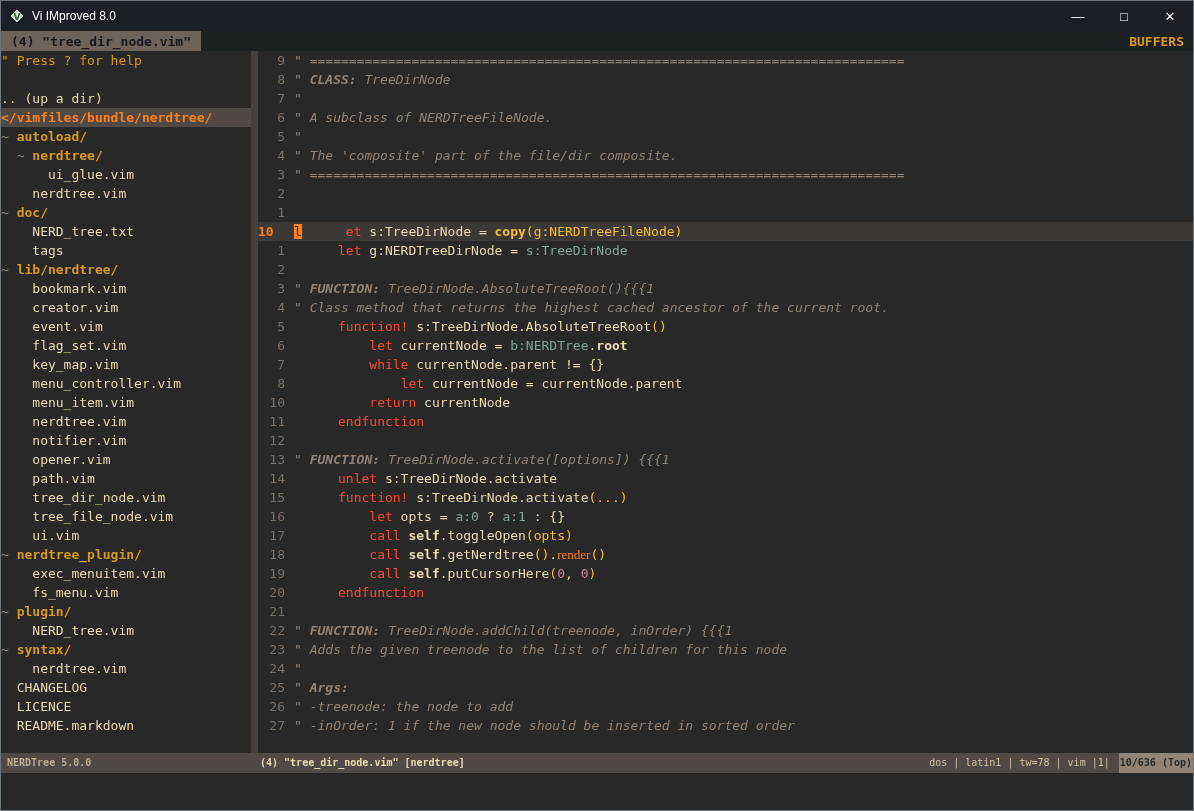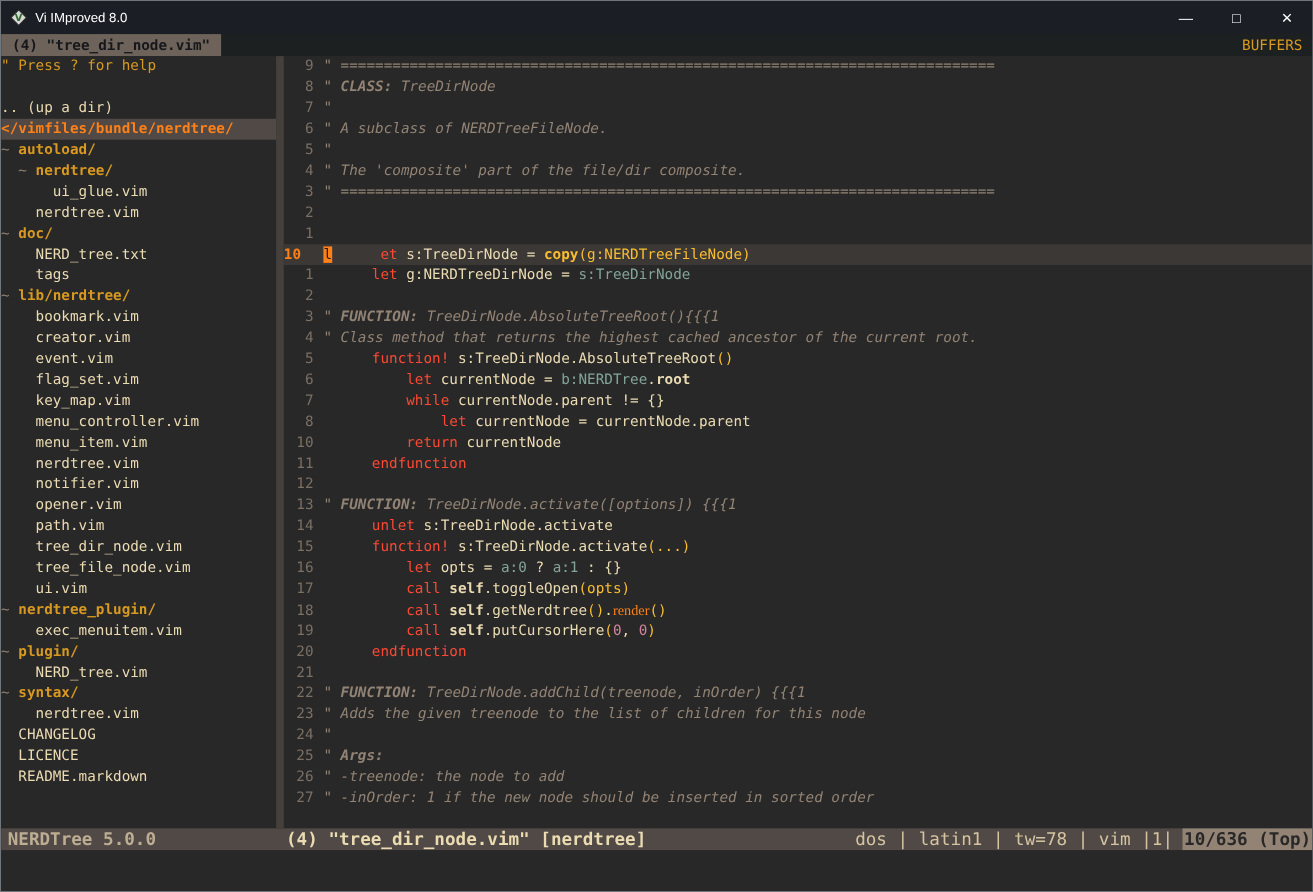--- a/index.html
+++ b/index.html
@@ -15,21 +15,21 @@
   .app-icon { margin:0 7px 0 8px; display:flex; }
   .controls { margin-left:auto; display:flex; height:100%; }
   .ctl { width:46px; display:flex; align-items:center; justify-content:center;
     font-size:13px; color:#ffffff; cursor:default; }
   
   .tabline { flex:0 0 20px; background:#1d2021; display:flex; align-items:stretch;
     font-size:13px; }
   .tab { background:#6e635a; color:#15171b; font-weight:bold; padding:0 10px;
     display:flex; align-items:center; white-space:pre; }
   .tab-fill { flex:1; }
-  .buffers { color:#d79921; font-weight:normal; padding:0 9px; display:flex; align-items:center; }
+  .buffers { color:#d79921; font-weight:bold; padding:0 9px; display:flex; align-items:center; }
   
   .content { flex:0 0 702px; display:flex; overflow:hidden; background:#282828; font-size:13px; }
   .nerdtree { width:250px; flex:0 0 250px; overflow:hidden; }
   .vsep { width:7px; flex:0 0 7px; background:#45403b; }
   .editor { flex:1; overflow:hidden; }
   .row { height:19px; line-height:19px; white-space:pre; }
   .cursorline { background:#3c3836; }
   .nt-rootline { background:#504945; }
   .lnum { display:inline-block; width:27px; text-align:right; margin-right:9px; color:#7c6f64; }
   .lnum-cur { text-align:left; color:#fe8019; font-weight:bold; }
@@ -45,21 +45,21 @@
   .tok.b  { color:#83a598; }
   .tok.p  { color:#d3869b; }
   .tok.cur { background:#fe8019; color:#1d2021; }
   .tok.nhelp { color:#d79921; }
   .tok.nup   { color:#ebdbb2; }
   .tok.nroot { color:#fe8019; font-weight:bold;text-align:center; }
   .tok.nop   { color:#928374; }
   .tok.ndir  { color:#d79921; font-weight:bold; }
   .tok.nfile { color:#ebdbb2; }
   
-  .statusline { flex:0 0 20px; display:flex; background:#504945; font-size:16px;
+  .statusline { flex:0 0 20px; display:flex; background:#504945; font-size:10px;
     line-height:20px; white-space:pre; overflow:hidden; }
   .sl-nerdtree { width:250px; flex:0 0 250px; color:#bdae93; font-weight:bold; padding-left:6px; }
   .sl-main { flex:1; display:flex; }
   .sl-file { color:#ebdbb2; font-weight:bold; padding-left:9px; }
   .sl-spacer { flex:1; }
   .sl-right { color:#d5c4a1; }
   .sl-pos { background:#928374; color:#282828; font-weight:bold; padding:0 1px; margin-left:9px; }
   
   .cmdline { flex:1; background:#282828; }
 </style>
@@ -112,20 +112,21 @@
         <div class="row"><span class="tok f">    </span><span class="tok nfile">menu_item.vim</span></div>
         <div class="row"><span class="tok f">    </span><span class="tok nfile">nerdtree.vim</span></div>
         <div class="row"><span class="tok f">    </span><span class="tok nfile">notifier.vim</span></div>
         <div class="row"><span class="tok f">    </span><span class="tok nfile">opener.vim</span></div>
         <div class="row"><span class="tok f">    </span><span class="tok nfile">path.vim</span></div>
         <div class="row"><span class="tok f">    </span><span class="tok nfile">tree_dir_node.vim</span></div>
         <div class="row"><span class="tok f">    </span><span class="tok nfile">tree_file_node.vim</span></div>
         <div class="row"><span class="tok f">    </span><span class="tok nfile">ui.vim</span></div>
         <div class="row"><span class="tok nop">~ </span><span class="tok ndir">nerdtree_plugin/</span></div>
         <div class="row"><span class="tok f">    </span><span class="tok nfile">exec_menuitem.vim</span></div>
+        <div class="row"><span class="tok f">    </span><span class="tok nfile">fs_menu.vim</span></div>
         <div class="row"><span class="tok nop">~ </span><span class="tok ndir">plugin/</span></div>
         <div class="row"><span class="tok f">    </span><span class="tok nfile">NERD_tree.vim</span></div>
         <div class="row"><span class="tok nop">~ </span><span class="tok ndir">syntax/</span></div>
         <div class="row"><span class="tok f">    </span><span class="tok nfile">nerdtree.vim</span></div>
         <div class="row"><span class="tok f">  </span><span class="tok nfile">CHANGELOG</span></div>
         <div class="row"><span class="tok f">  </span><span class="tok nfile">LICENCE</span></div>
         <div class="row"><span class="tok f">  </span><span class="tok nfile">README.markdown</span></div>
       </div>
     <div class="vsep"></div>
     <div class="editor">

